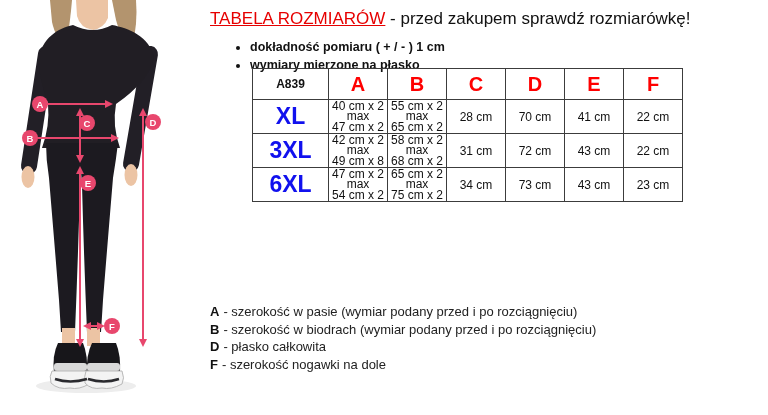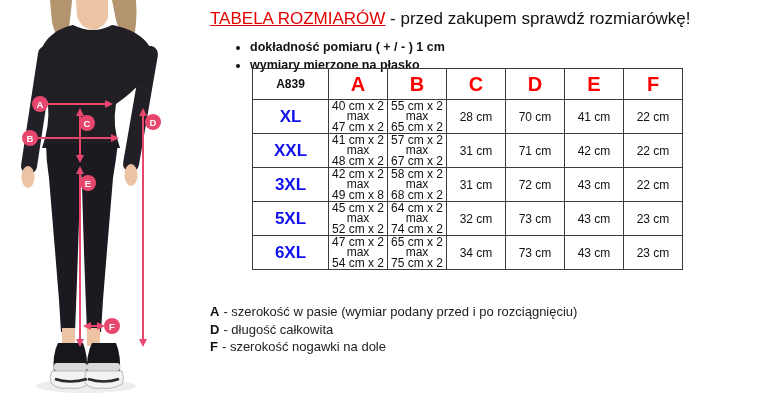--- a/index.html
+++ b/index.html
@@ -16,21 +16,21 @@
            font-size:12.5px;font-weight:bold;list-style:disc;}
   .bullets li{line-height:18px;}
 
   
   table.size{position:absolute;left:252px;top:68px;border-collapse:collapse;table-layout:fixed;}
   table.size td{border:1px solid #3c3c3c;text-align:center;vertical-align:middle;padding:0;}
   td.c-code{width:75px;font-size:12px;font-weight:bold;color:#111;}
   td.c-letter{width:58px;font-size:20px;font-weight:bold;color:#ff0000;}
   tr.hdr td{height:30px;}
   tr.row td{height:33px;}
-  td.c-size{font-size:17px;font-weight:bold;color:#1111ee;}
+  td.c-size{font-size:23px;font-weight:bold;color:#1111ee;}
   td.c-val{font-size:12px;color:#111;}
   td.c-multi div{line-height:10.5px;}
 
   
   .legend{position:absolute;left:210px;top:303px;font-size:13px;color:#222;}
   .legend-row{line-height:17.5px;white-space:nowrap;}
   .legend-letter{font-weight:bold;color:#111;margin-right:4px;}
 </style>
 </head>
 <body>
@@ -139,74 +139,40 @@
         <div>55 cm x 2</div>
         <div>max</div>
         <div>65 cm x 2</div>
       </td>
       <td class="c-val">28 cm</td>
       <td class="c-val">70 cm</td>
       <td class="c-val">41 cm</td>
       <td class="c-val">22 cm</td>
     </tr>
 
-    <tr class="row">
-      <td class="c-size">XXL</td>
-      <td class="c-val c-multi">
-        <div>41 cm x 2</div>
-        <div>max</div>
-        <div>48 cm x 2</div>
-      </td>
-      <td class="c-val c-multi">
-        <div>57 cm x 2</div>
-        <div>max</div>
-        <div>67 cm x 2</div>
-      </td>
-      <td class="c-val">31 cm</td>
-      <td class="c-val">71 cm</td>
-      <td class="c-val">42 cm</td>
-      <td class="c-val">22 cm</td>
-    </tr>
 
     <tr class="row">
       <td class="c-size">3XL</td>
       <td class="c-val c-multi">
         <div>42 cm x 2</div>
         <div>max</div>
         <div>49 cm x 8</div>
       </td>
       <td class="c-val c-multi">
         <div>58 cm x 2</div>
         <div>max</div>
         <div>68 cm x 2</div>
       </td>
       <td class="c-val">31 cm</td>
       <td class="c-val">72 cm</td>
       <td class="c-val">43 cm</td>
       <td class="c-val">22 cm</td>
     </tr>
 
 
-    <tr class="row">
-      <td class="c-size">5XL</td>
-      <td class="c-val c-multi">
-        <div>45 cm x 2</div>
-        <div>max</div>
-        <div>52 cm x 2</div>
-      </td>
-      <td class="c-val c-multi">
-        <div>64 cm x 2</div>
-        <div>max</div>
-        <div>74 cm x 2</div>
-      </td>
-      <td class="c-val">32 cm</td>
-      <td class="c-val">73 cm</td>
-      <td class="c-val">43 cm</td>
-      <td class="c-val">23 cm</td>
-    </tr>
 
     <tr class="row">
       <td class="c-size">6XL</td>
       <td class="c-val c-multi">
         <div>47 cm x 2</div>
         <div>max</div>
         <div>54 cm x 2</div>
       </td>
       <td class="c-val c-multi">
         <div>65 cm x 2</div>
@@ -219,20 +185,23 @@
       <td class="c-val">23 cm</td>
     </tr>
   </tbody>
     </table>
 
   <div class="legend">
     <div class="legend-row">
       <span class="legend-letter">A</span><span>- szerokość w pasie (wymiar podany przed i po rozciągnięciu)</span>
     </div>
     <div class="legend-row">
-      <span class="legend-letter">D</span><span>- długość całkowita</span>
+      <span class="legend-letter">B</span><span>- szerokość w biodrach (wymiar podany przed i po rozciągnięciu)</span>
+    </div>
+    <div class="legend-row">
+      <span class="legend-letter">D</span><span>- płasko całkowita</span>
     </div>
     <div class="legend-row">
       <span class="legend-letter">F</span><span>- szerokość nogawki na dole</span>
     </div>
   </div>
 
 </div>
 
 </body></html>

